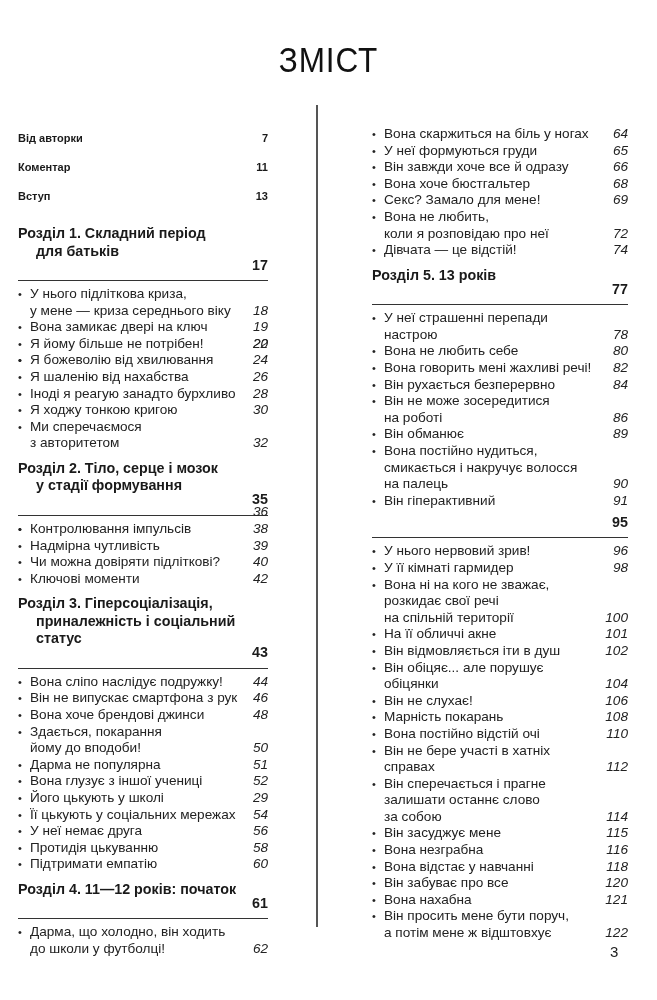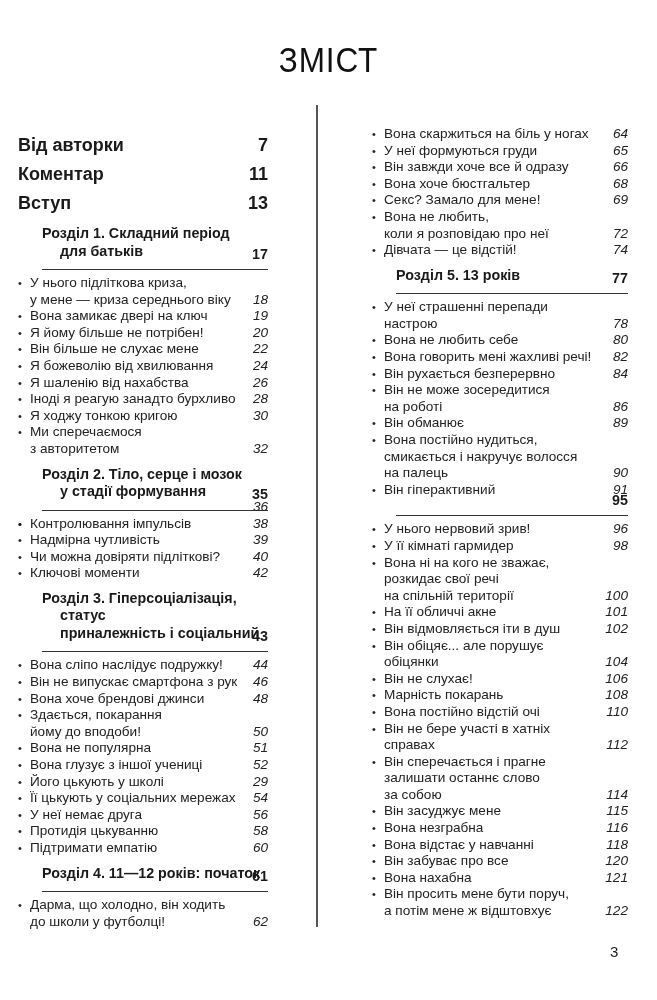--- a/index.html
+++ b/index.html
@@ -13,26 +13,26 @@
     transform: scaleX(0.9);
   }
   .divider-v {
     position: absolute; left: 316px; top: 105px; width: 1.5px; height: 822px; background: #555;
   }
   .col { position: absolute; }
   .col-left { left: 18px; width: 250px; top: 130px; }
   .col-right { left: 372px; width: 256px; top: 126px; }
 
   .top-entry {
-    display: flex; justify-content: space-between; align-items: center;
-    font-weight: 700; font-size: 18px; height: 29px; line-height: 16px; color: #1a1a1a;
+    display: flex; justify-content: space-between; align-items: flex-start;
+    font-weight: 700; font-size: 11px; height: 29px; line-height: 16px; color: #1a1a1a;
   }
   .section {
     font-weight: 700; font-size: 14.3px; line-height: 17.5px; color: #1a1a1a;
-    border-bottom: 1.3px solid #333; padding-bottom: 9px; margin-bottom: 5px; position: relative; margin-left: 24px;
+    border-bottom: 1.3px solid #333; padding-bottom: 20px; margin-bottom: 5px; position: relative;
   }
   .section .line { display: block; white-space: nowrap; }
   .section .line.indent { padding-left: 18px; }
   .section .pg { position: absolute; right: 0; bottom: 6px; }
 
   .items { list-style: none; margin: 0 0 8px 0; padding: 0; }
   .item { position: relative; font-size: 13.6px; line-height: 16.6px; padding-left: 12px; padding-right: 28px; color: #222; }
   .item .bullet { position: absolute; left: 0; top: 0; font-size: 11px; }
   .item .txt { display: block; white-space: pre-line; }
   .item .pg { position: absolute; right: 0; bottom: 0; font-style: italic; }
@@ -75,21 +75,20 @@
         <span class="txt">Вона замикає двері на ключ</span>
         <span class="pg">19</span>
       </li>
       <li class="item">
         <span class="bullet">•</span>
         <span class="txt">Я йому більше не потрібен!</span>
         <span class="pg">20</span>
       </li>
       <li class="item">
         <span class="bullet">•</span>
-        <span class="txt">Він більше не слухає мене</span>
         <span class="pg">22</span>
       </li>
       <li class="item">
         <span class="bullet">•</span>
         <span class="txt">Я божеволію від хвилювання</span>
         <span class="pg">24</span>
       </li>
       <li class="item">
         <span class="bullet">•</span>
         <span class="txt">Я шаленію від нахабства</span>
@@ -138,22 +137,22 @@
         <span class="pg">40</span>
       </li>
       <li class="item">
         <span class="bullet">•</span>
         <span class="txt">Ключові моменти</span>
         <span class="pg">42</span>
       </li>
     </ul>
     <div class="section">
       <span class="line">Розділ 3. Гіперсоціалізація,</span>
+      <span class="line indent">приналежність і соціальний</span>
       <span class="line indent">статус</span>
-      <span class="line indent">приналежність і соціальний</span>
       <span class="pg">43</span>
     </div>
     <ul class="items">
       <li class="item">
         <span class="bullet">•</span>
         <span class="txt">Вона сліпо наслідує подружку!</span>
         <span class="pg">44</span>
       </li>
       <li class="item">
         <span class="bullet">•</span>
@@ -166,21 +165,21 @@
         <span class="pg">48</span>
       </li>
       <li class="item">
         <span class="bullet">•</span>
         <span class="txt">Здається, покарання
 йому до вподоби!</span>
         <span class="pg">50</span>
       </li>
       <li class="item">
         <span class="bullet">•</span>
-        <span class="txt">Вона не популярна</span>
+        <span class="txt">Дарма не популярна</span>
         <span class="pg">51</span>
       </li>
       <li class="item">
         <span class="bullet">•</span>
         <span class="txt">Вона глузує з іншої учениці</span>
         <span class="pg">52</span>
       </li>
       <li class="item">
         <span class="bullet">•</span>
         <span class="txt">Його цькують у школі</span>

